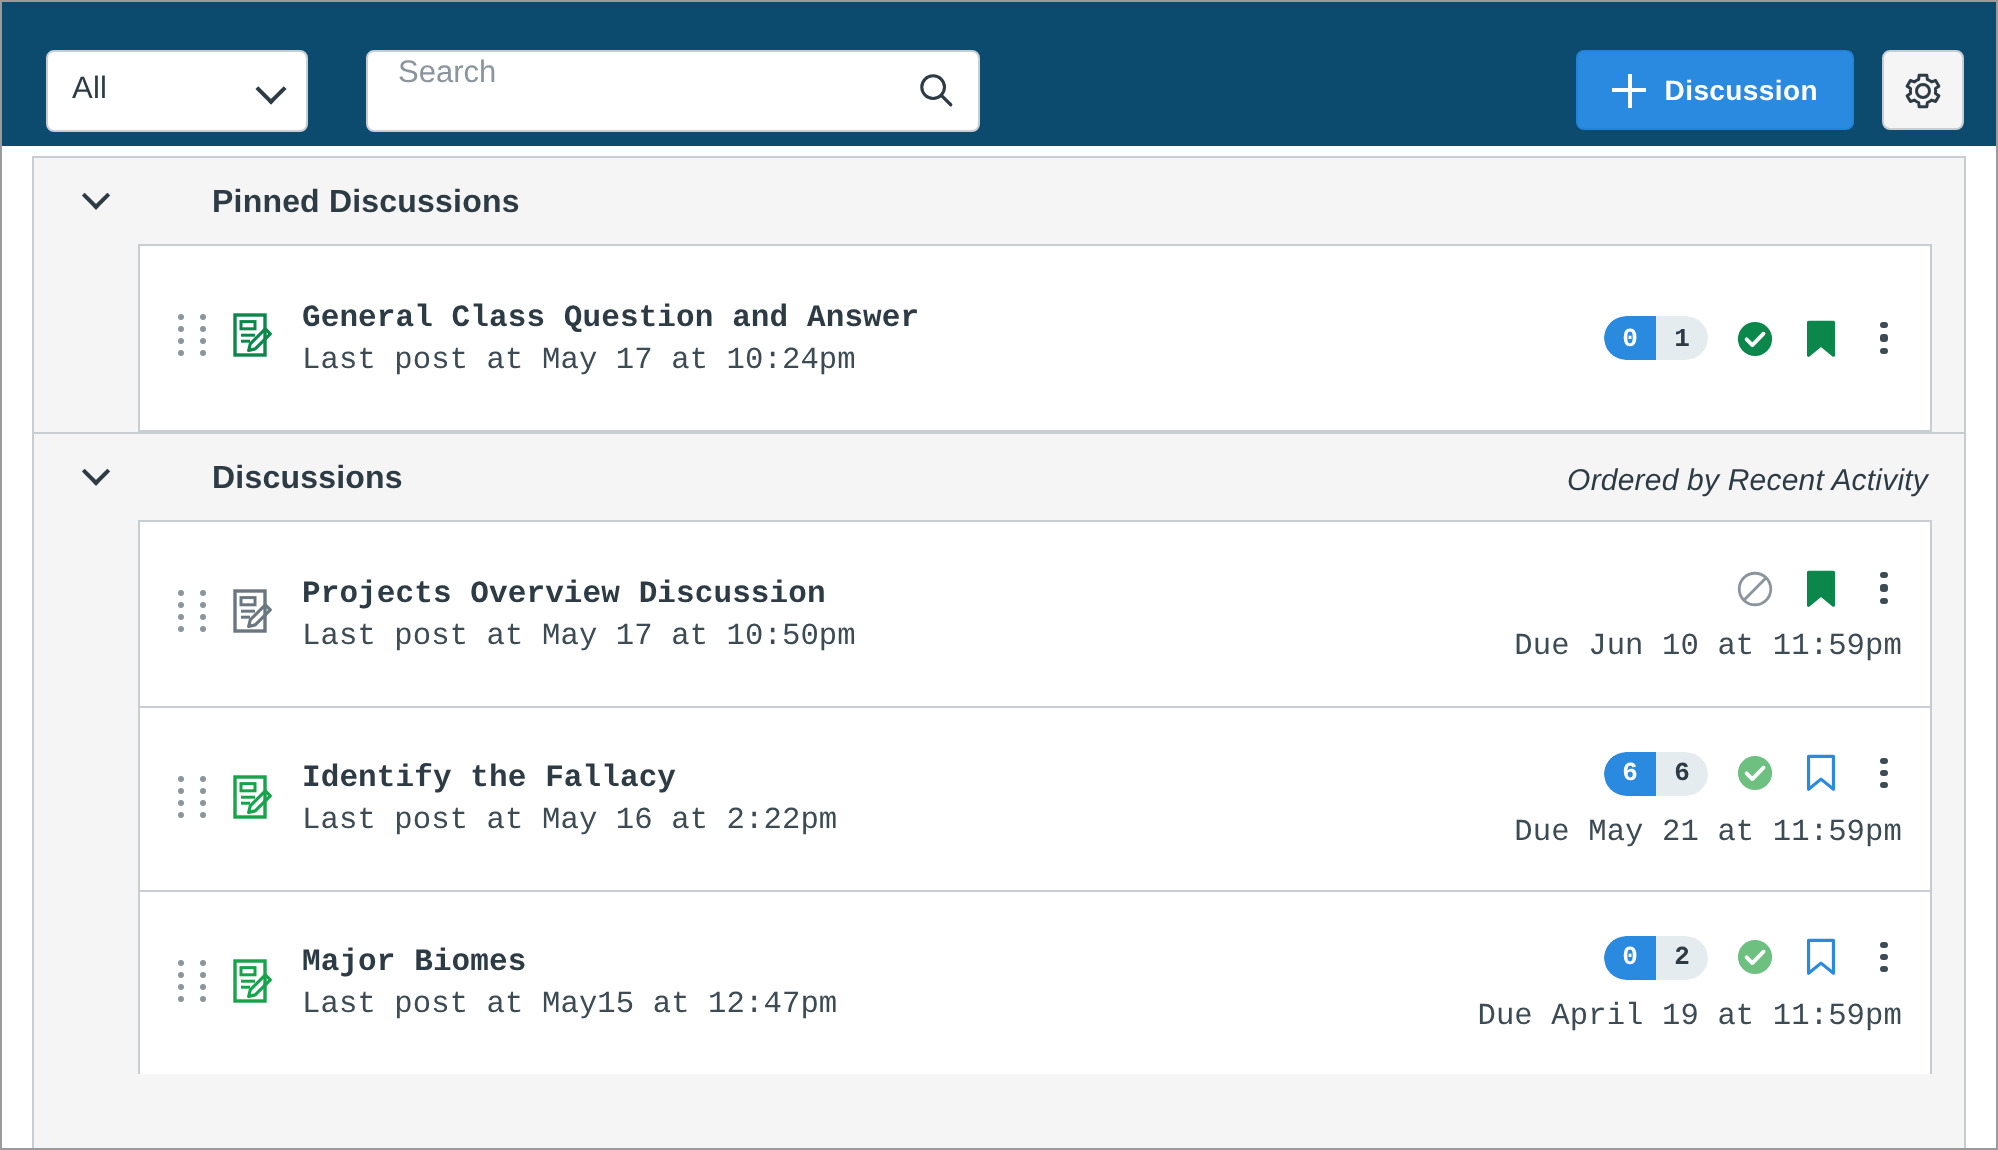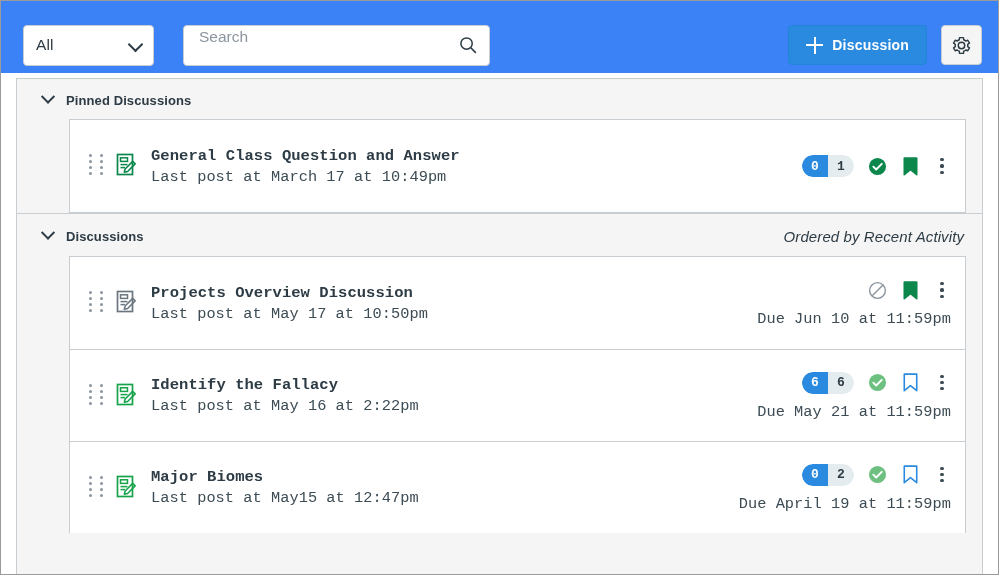--- a/index.html
+++ b/index.html
@@ -19,21 +19,21 @@
     border: 1px solid #9b9b9b;
     overflow: hidden;
   }
 
   
   .toolbar {
     display: flex;
     align-items: center;
     padding: 16px 16px 0 22px;
     height: 72px;
-    background: #3b82f6;
+    background: #0c4a6e;
   }
 
   .filter-select {
     position: relative;
     width: 131px; height: 41px;
     border: 1px solid #c7cdd1;
     border-radius: 4px;
     background: #ffffff;
     display: flex;
     align-items: center;
@@ -147,24 +147,25 @@
   .sec-chev {
     width: 10px; height: 10px;
     border-right: 2px solid #2d3b45;
     border-bottom: 2px solid #2d3b45;
     transform: rotate(45deg) translate(-3px,-3px);
     margin-right: 13px;
     flex-shrink: 0;
     cursor: pointer;
   }
   .sec-title {
-    font-size: 13px;
+    font-size: 16px;
     font-weight: bold;
     color: #2d3b45;
     letter-spacing: .1px;
+    margin-left: 40px;
   }
   .sec-note {
     margin-left: auto;
     font-size: 15px;
     font-style: italic;
     color: #2d3b45;
     letter-spacing: .1px;
   }
 
   .cards {
@@ -348,21 +349,21 @@
               </span>
               <svg class="doc-ico" viewBox="0 0 24 26">
                 <rect x="2.5" y="1.5" width="15" height="20" fill="none" stroke="#0b874b" stroke-width="1.7"></rect>
                 <rect x="5.5" y="4.8" width="7" height="3.6" fill="none" stroke="#0b874b" stroke-width="1.5"></rect>
                 <line x1="5.5" y1="11.6" x2="12.5" y2="11.6" stroke="#0b874b" stroke-width="1.5"></line>
                 <line x1="5.5" y1="14.6" x2="10" y2="14.6" stroke="#0b874b" stroke-width="1.5"></line>
                 <path d="M21.6 7.4 13.4 15.6l-.9 3.6 3.6-.9 8.2-8.2z" fill="none" stroke="#0b874b" stroke-width="1.7" stroke-linejoin="round" transform="translate(-2.2,1.6) scale(.92)"></path>
               </svg>  
               <div class="row-main">    
                 <div class="row-title">General Class Question and Answer</div>    
-                <div class="row-sub">Last post at March 17 at 10:49pm</div>  
+                <div class="row-sub">Last post at May 17 at 10:24pm</div>  
               </div>  
               <div class="row-right">    
                 <div class="icon-strip">
                   <span class="pill">
                     <span class="unread">0</span>
                     <span class="total">1</span>
                   </span>
                   <span class="ico-btn">
                     <svg width="19" height="19" viewBox="0 0 20 20">
                       <circle cx="10" cy="10" r="9" fill="#0b874b"></circle>

